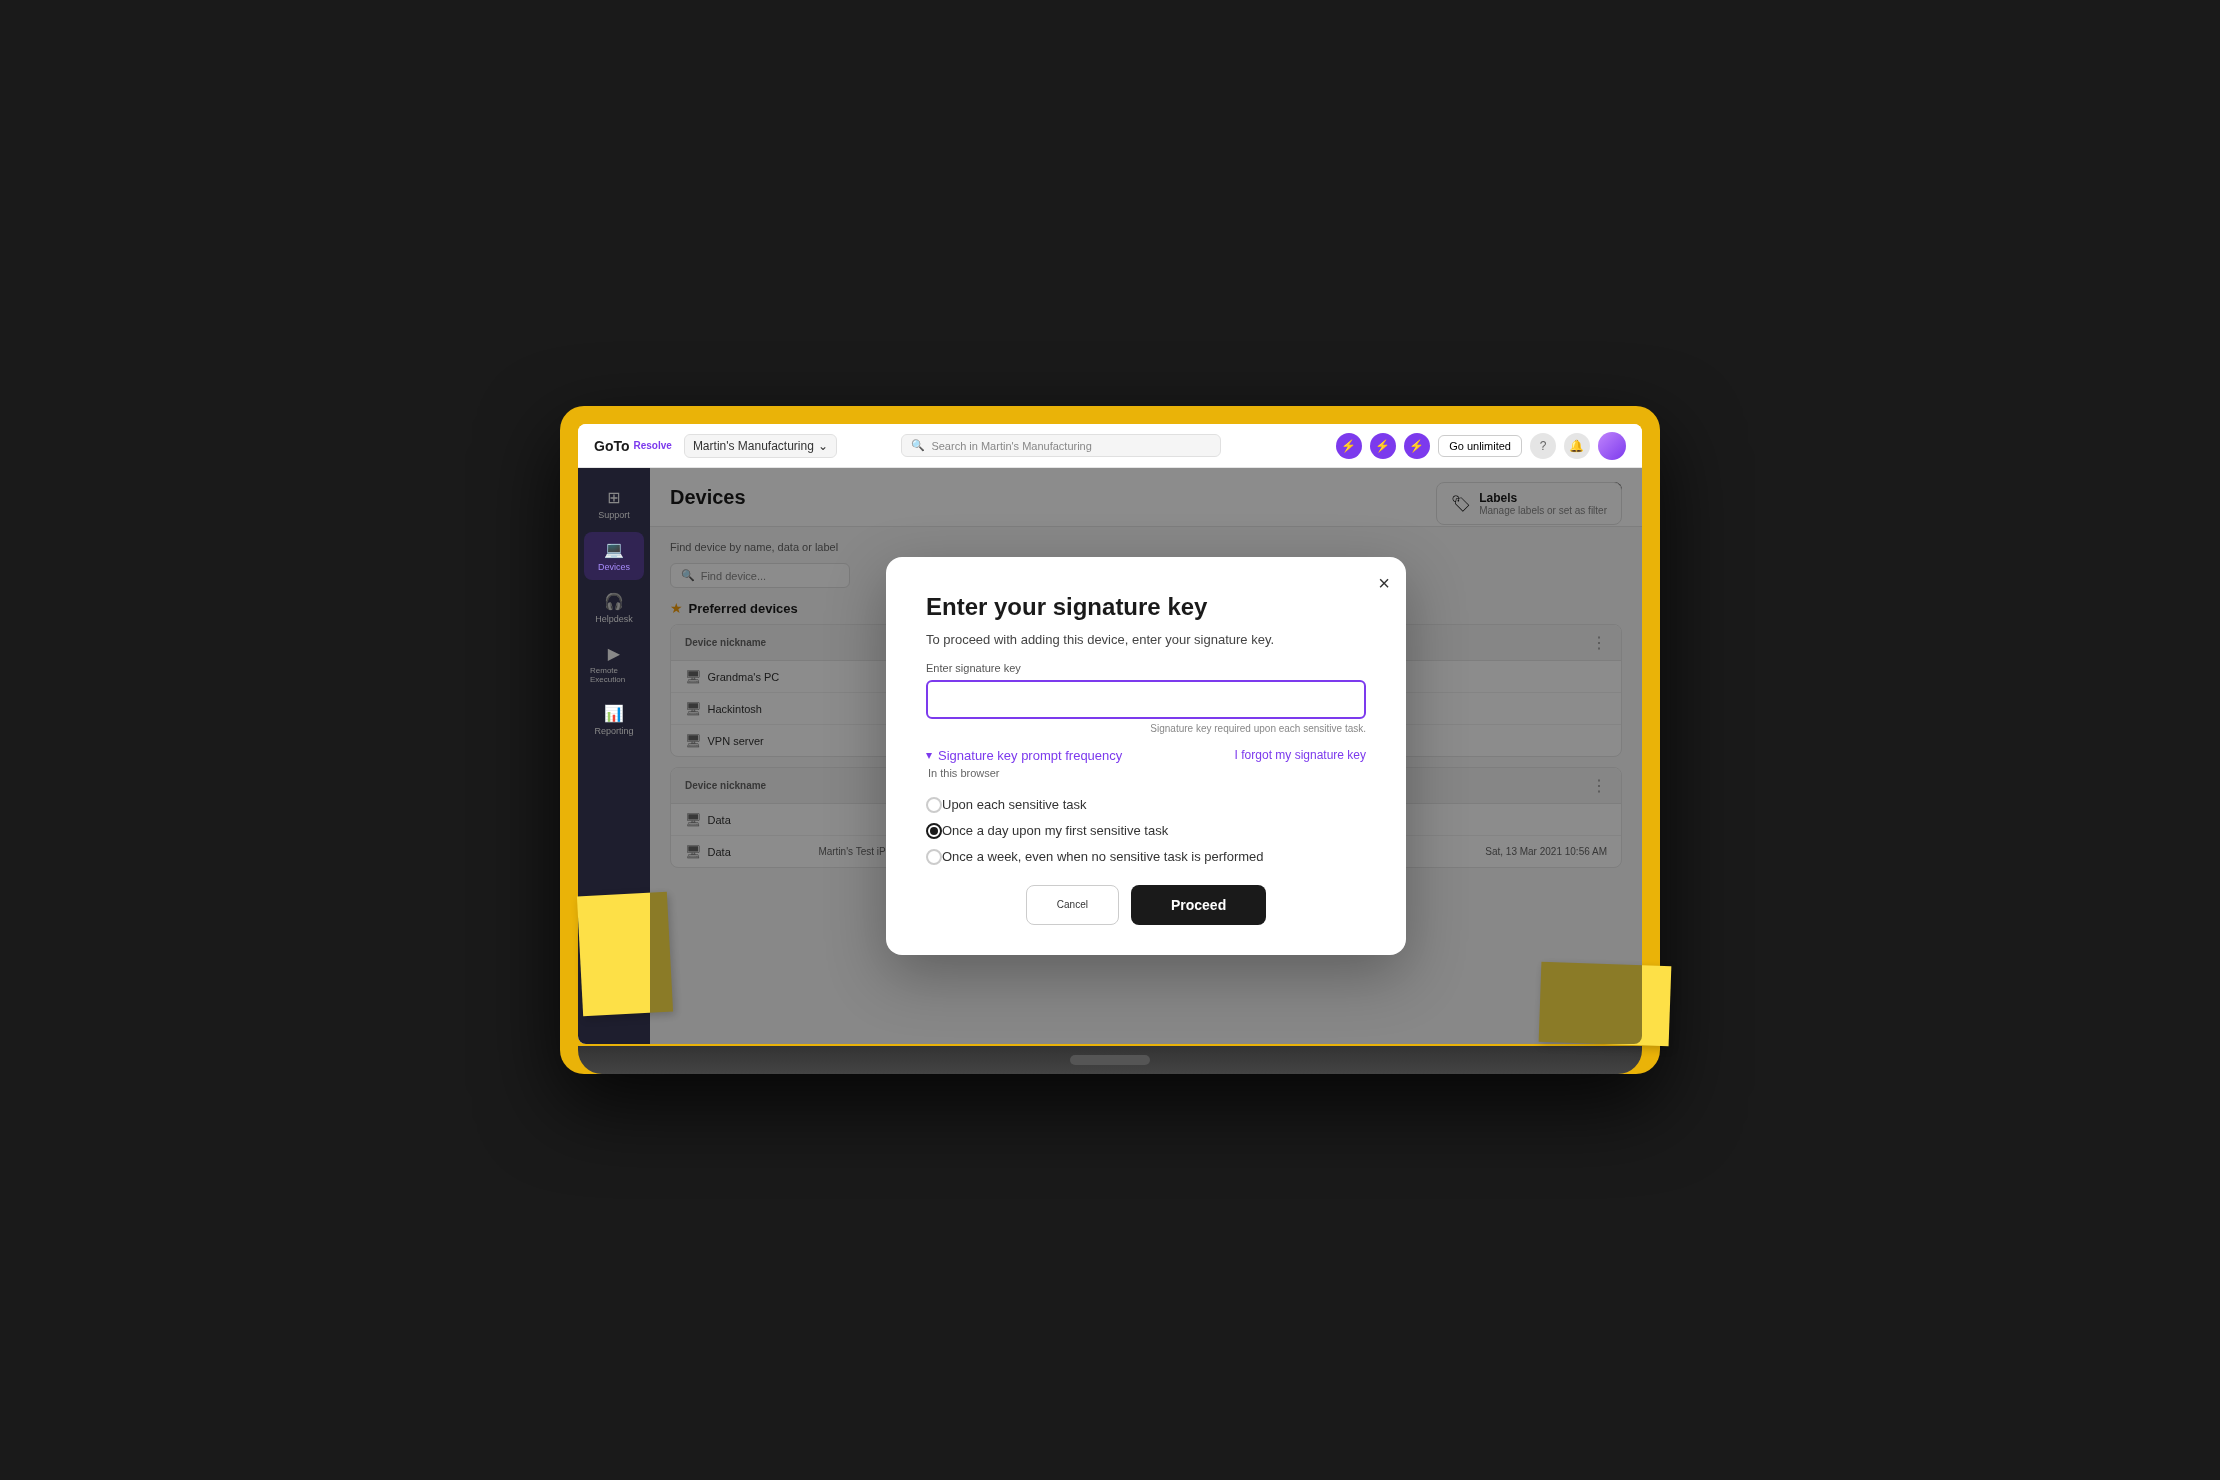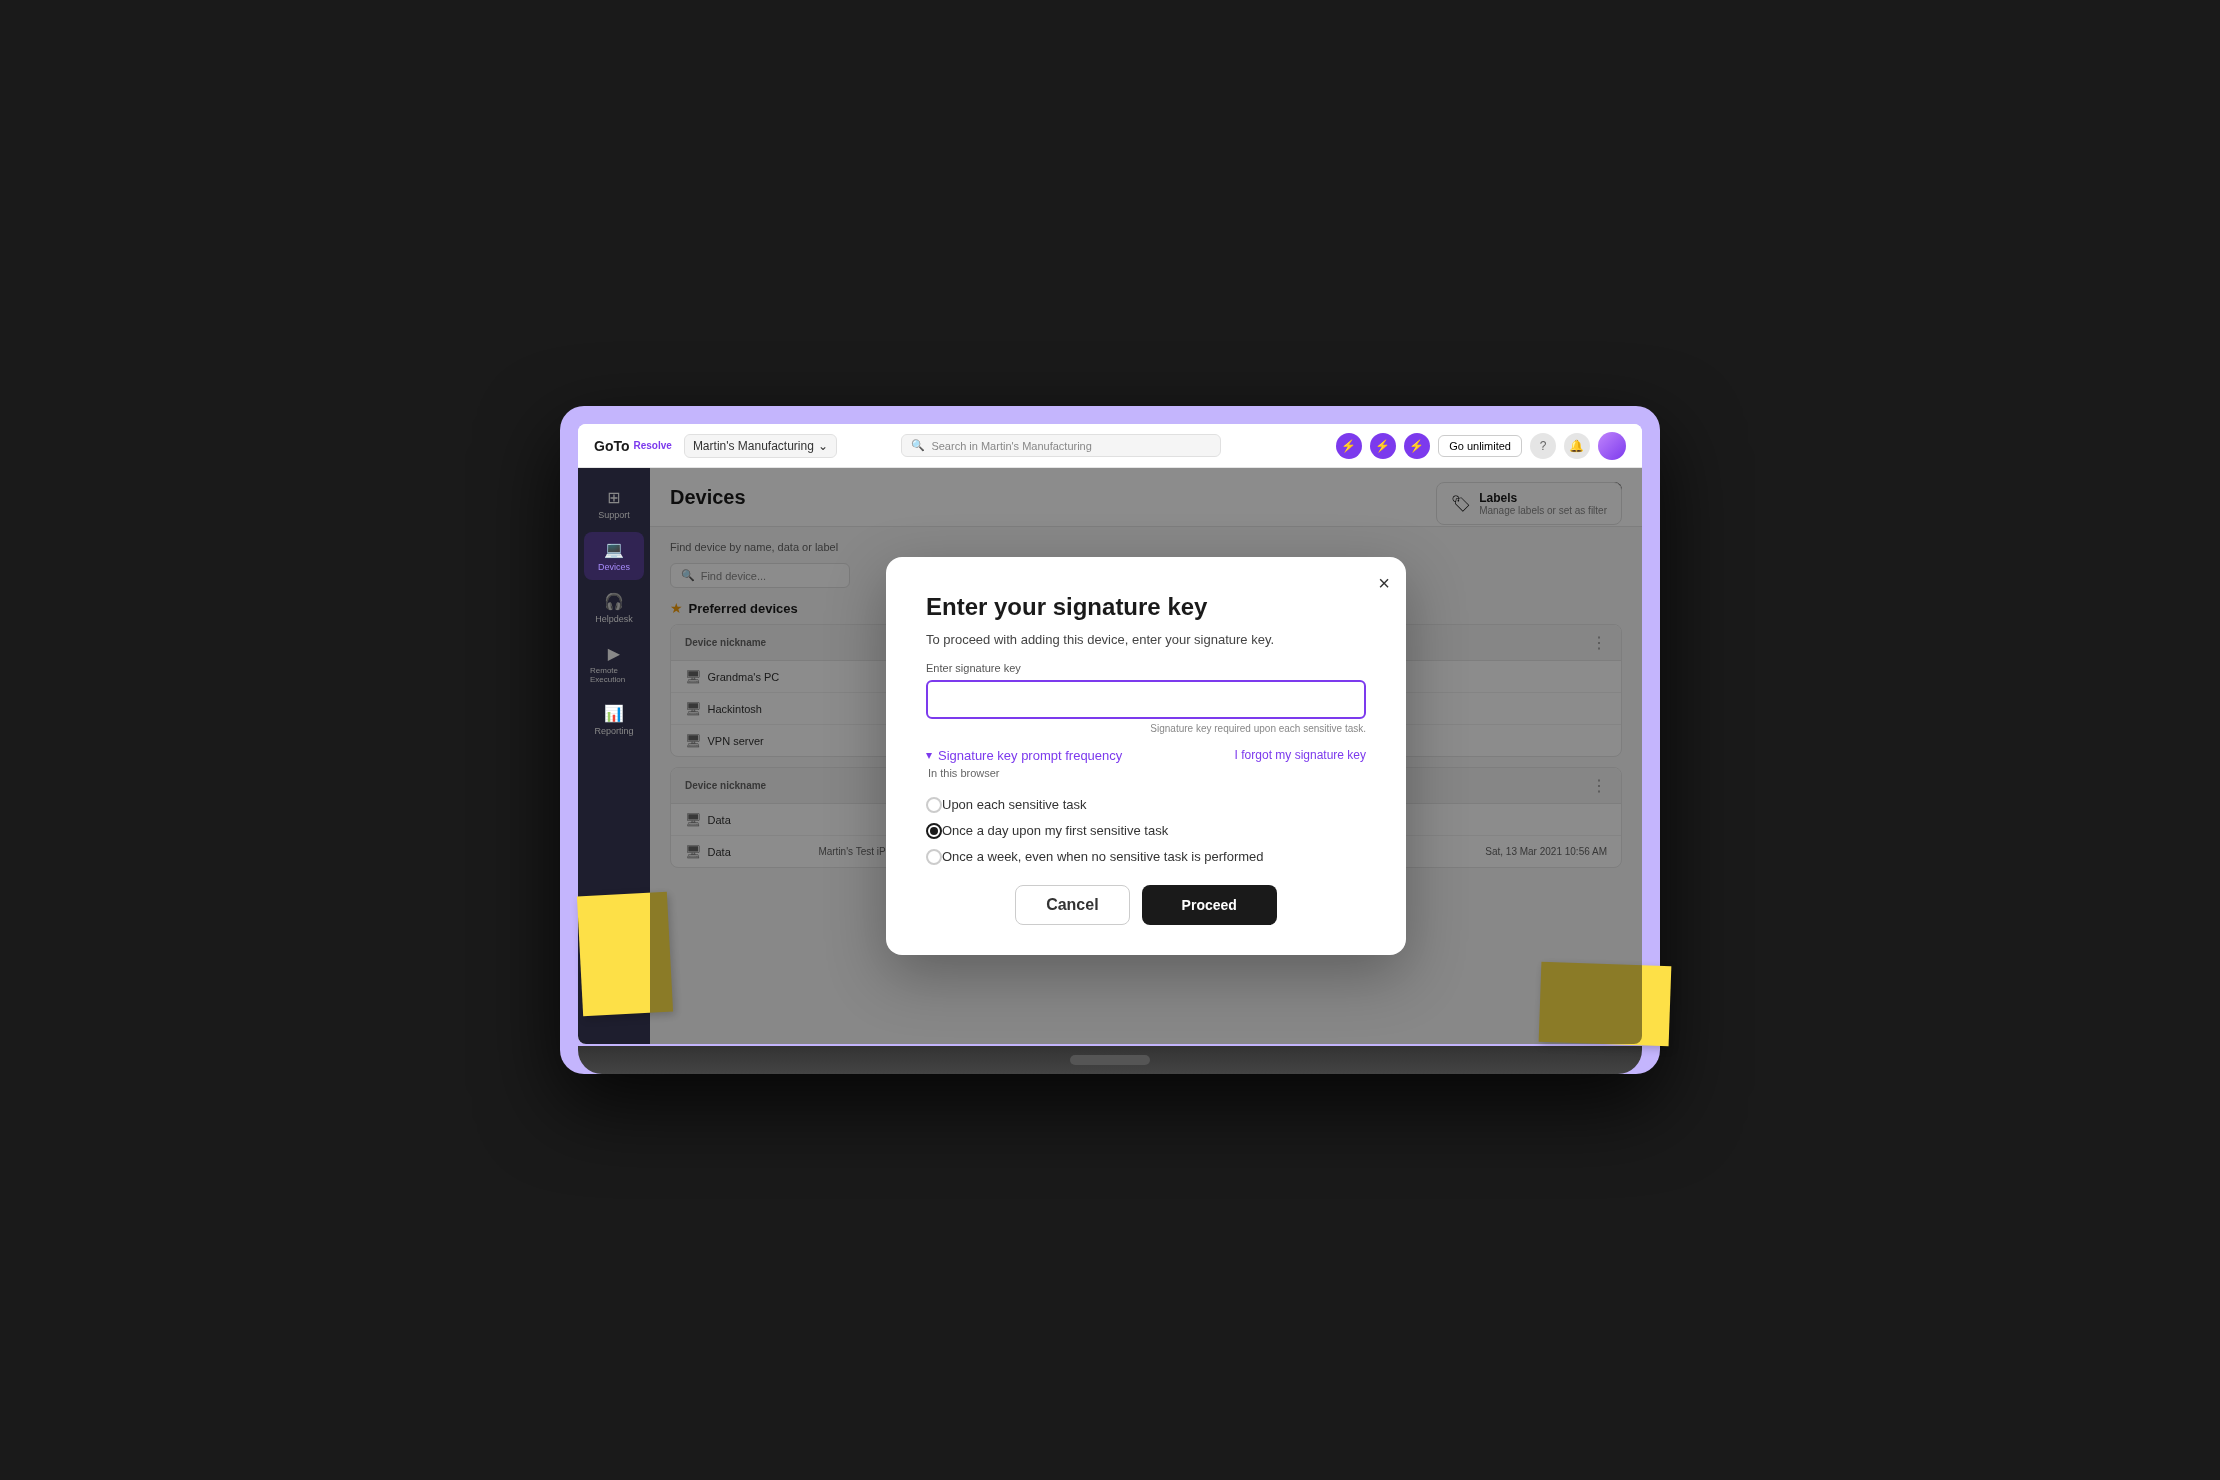--- a/index.html
+++ b/index.html
@@ -7,21 +7,21 @@
       background: #1a1a1a;
       display: flex;
       justify-content: center;
       align-items: center;
       min-height: 100vh;
       font-family: -apple-system, BlinkMacSystemFont, 'Segoe UI', sans-serif;
     }
 
     .laptop-outer {
       width: 1100px;
-      background: #c4b5fd;
+      background: #eab308;
       border-radius: 24px;
       padding: 18px 18px 0 18px;
       box-shadow: 0 30px 80px rgba(0,0,0,0.8);
       position: relative;
     }
 
     .laptop-screen {
       background: #fff;
       border-radius: 8px;
       overflow: hidden;
@@ -516,22 +516,22 @@
       gap: 12px;
       justify-content: center;
       margin-top: 20px;
     }
 
     .cancel-btn {
       padding: 4px 30px;
       border: 1px solid #ccc;
       border-radius: 8px;
       background: #fff;
-      font-size: 16px;
-      font-weight: 700;
+      font-size: 10px;
+      font-weight: 400;
       cursor: pointer;
       color: #333;
     }
 
     .proceed-btn {
       padding: 12px 40px;
       background: #1a1a1a;
       color: #fff;
       border: none;
       border-radius: 8px;

